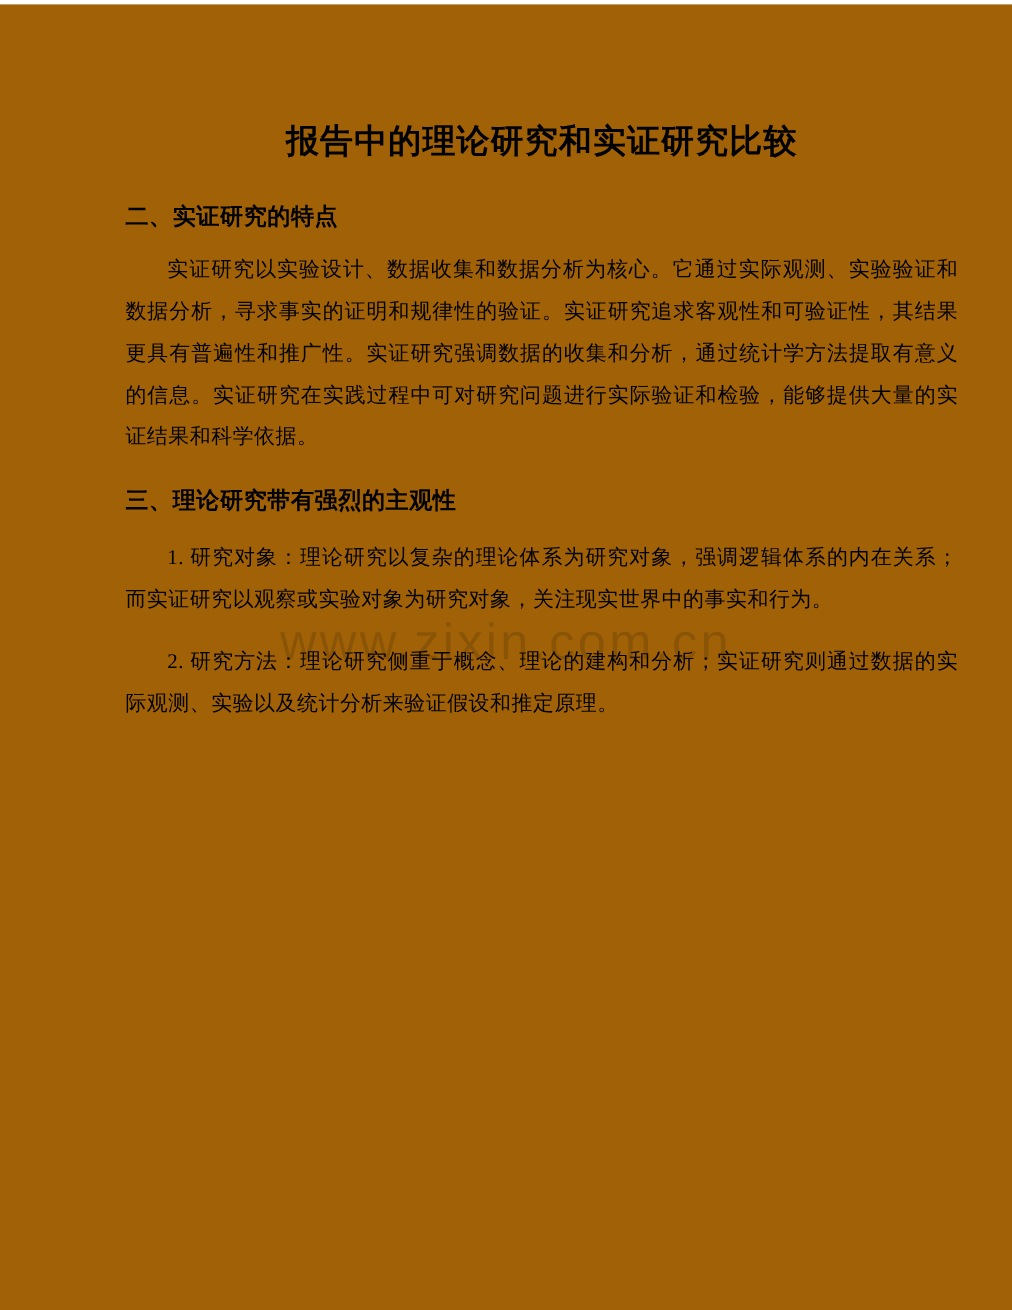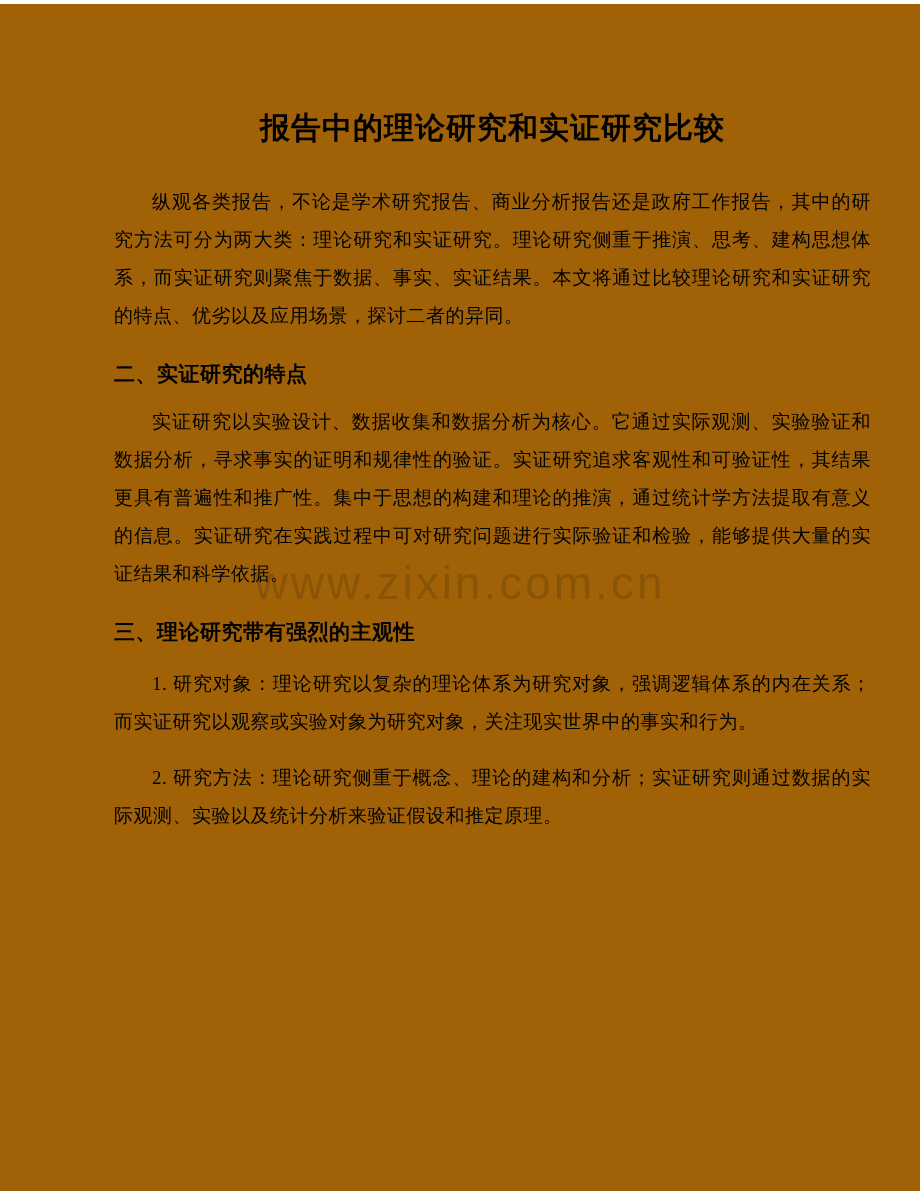--- a/index.html
+++ b/index.html
@@ -62,27 +62,26 @@
     text-align: right;
   }
 </style>
 </head>
 <body>
 
 <div class="page">
 
   <h1 class="doc-title">报告中的理论研究和实证研究比较</h1>
 
-  <p class="para">纵观各类报告，不论是学术研究报告、商业分析报告还是政府工作报告，其中的研究方法可分为两大类：理论研究和实证研究。理论研究侧重于推演、思考、建构思想体系，而实证研究则聚焦于数据、事实、实证结果。本文将通过比较理论研究和实证研究的特点、优劣以及应用场景，探讨二者的异同。</p>
 
 
 
   <h2 class="section-heading">二、实证研究的特点</h2>
 
-  <p class="para">实证研究以实验设计、数据收集和数据分析为核心。它通过实际观测、实验验证和数据分析，寻求事实的证明和规律性的验证。实证研究追求客观性和可验证性，其结果更具有普遍性和推广性。集中于思想的构建和理论的推演，通过统计学方法提取有意义的信息。实证研究在实践过程中可对研究问题进行实际验证和检验，能够提供大量的实证结果和科学依据。</p>
+  <p class="para">实证研究以实验设计、数据收集和数据分析为核心。它通过实际观测、实验验证和数据分析，寻求事实的证明和规律性的验证。实证研究追求客观性和可验证性，其结果更具有普遍性和推广性。实证研究强调数据的收集和分析，通过统计学方法提取有意义的信息。实证研究在实践过程中可对研究问题进行实际验证和检验，能够提供大量的实证结果和科学依据。</p>
 
   <h2 class="section-heading">三、理论研究带有强烈的主观性</h2>
 
   <p class="para numbered">1. 研究对象：理论研究以复杂的理论体系为研究对象，强调逻辑体系的内在关系；而实证研究以观察或实验对象为研究对象，关注现实世界中的事实和行为。</p>
 
   <p class="para numbered">2. 研究方法：理论研究侧重于概念、理论的建构和分析；实证研究则通过数据的实际观测、实验以及统计分析来验证假设和推定原理。</p>
 
   <div class="watermark">www.zixin.com.cn</div>
 
 </div>

